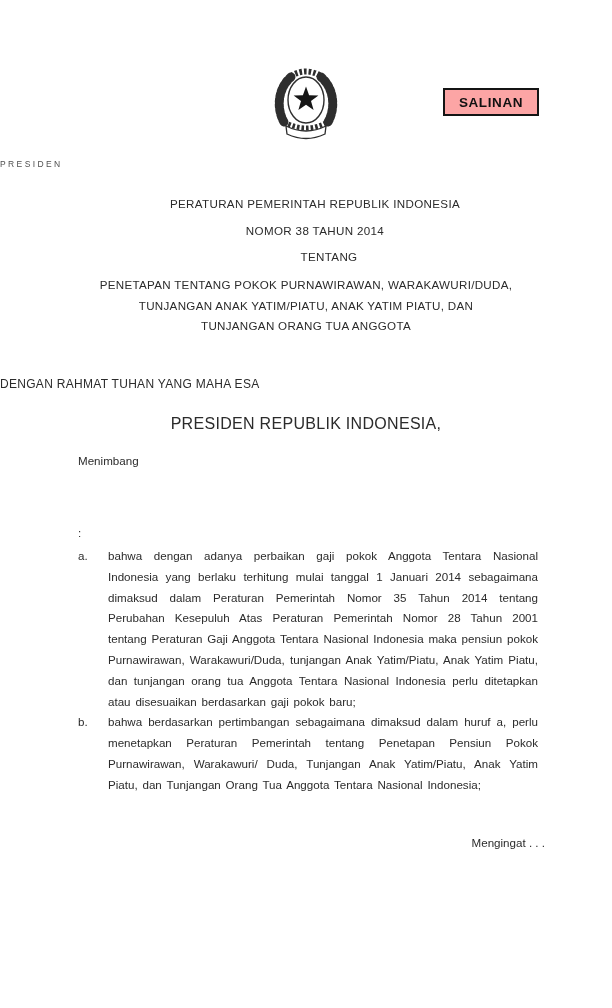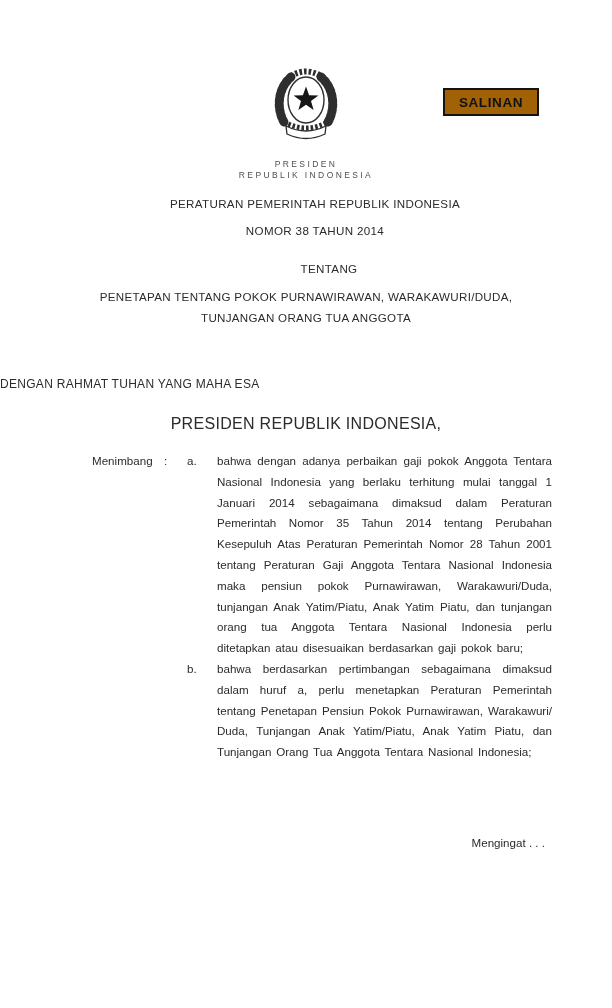--- a/index.html
+++ b/index.html
@@ -26,40 +26,39 @@
     width: 92px;
     height: 24px;
     border: 2px solid #141414;
     display: flex;
     align-items: center;
     justify-content: center;
     font-weight: bold;
     font-size: 13.5px;
     letter-spacing: 0.6px;
     color: #111;
-    background: #a16207;
+    background: #fca5a5;
   }
 
   
   .emblem {
     position: absolute;
     top: 64px;
     left: 50%;
     transform: translateX(-50%);
     width: 76px;
     height: 86px;
   }
 
   
   .letterhead {
     position: absolute;
     top: 159px;
     left: 0;
     width: 100%;
-    text-align: center;
     color: #4f4f4f;
   }
   .letterhead .lh-line1 {
     font-size: 8.5px;
     letter-spacing: 2.4px;
     line-height: 11px;
   }
   .letterhead .lh-line2 {
     font-size: 8.5px;
     letter-spacing: 2.4px;
@@ -75,21 +74,21 @@
     text-align: center;
     color: #2b2b2b;
   }
   .title-line {
     font-size: 11.6px;
     letter-spacing: 0.35px;
     line-height: 14px;
     padding-left: 18px;
   }
   .title-line.t1 { margin-bottom: 13px; }
-  .title-line.t2 { margin-bottom: 24px; }
+  .title-line.t2 { margin-bottom: 12px; }
   .title-line.t3 { margin-bottom: 11px; margin-left: 28px; }
   .subject-line {
     font-size: 11.6px;
     letter-spacing: 0.3px;
     line-height: 20.5px;
   }
 
   
   .invocation {
     position: absolute;
@@ -109,27 +108,28 @@
     text-align: center;
     font-size: 16px;
     letter-spacing: 0.3px;
     color: #2b2b2b;
   }
 
   
   .consider {
     position: absolute;
     top: 451px;
-    left: 92px;
+    left: 78px;
     width: 460px;
     display: flex;
     align-items: flex-start;
     font-size: 11.6px;
     line-height: 20.8px;
     color: #2b2b2b;
+    flex-direction: column;
   }
   .consider .c-label {
     width: 72px;
     flex: 0 0 72px;
   }
   .consider .c-colon {
     width: 23px;
     flex: 0 0 23px;
     text-align: left;
   }
@@ -183,28 +183,28 @@
       <ellipse cx="38" cy="36" rx="18" ry="23" fill="#ffffff" stroke="#2e2e2e" stroke-width="1.4"></ellipse>
 
       <polygon points="38,22.5 41.1,31.3 50.4,31.5 43,37.1 45.6,46 38,40.7 30.4,46 33,37.1 25.6,31.5 34.9,31.3" fill="#161616"></polygon>
 
       <path d="M18,62 Q38,72 58,62 L57,70 Q38,79 19,70 Z" fill="#ffffff" stroke="#2e2e2e" stroke-width="1.3"></path>
     </svg>
   </div>
 
   <div class="letterhead">
     <div class="lh-line1">PRESIDEN</div>
-    <div class="lh-line2">REPUBLIK INDONESIA</div>
   </div>
 
   <div class="doc-title">
     <div class="title-line t1">PERATURAN PEMERINTAH REPUBLIK INDONESIA</div>
     <div class="title-line t2">NOMOR 38 TAHUN 2014</div>
     <div class="title-line t3">TENTANG</div>
     <div class="subject-line">PENETAPAN TENTANG POKOK PURNAWIRAWAN, WARAKAWURI/DUDA,</div>
+    <div class="subject-line">TUNJANGAN ANAK YATIM/PIATU, ANAK YATIM PIATU, DAN</div>
     <div class="subject-line">TUNJANGAN ORANG TUA ANGGOTA</div>
   </div>
 
   <div class="invocation">DENGAN RAHMAT TUHAN YANG MAHA ESA</div>
   <div class="authority">PRESIDEN REPUBLIK INDONESIA,</div>
 
   <div class="consider">
     <div class="c-label">Menimbang</div>
     <div class="c-colon">:</div>
     <div class="c-items">

